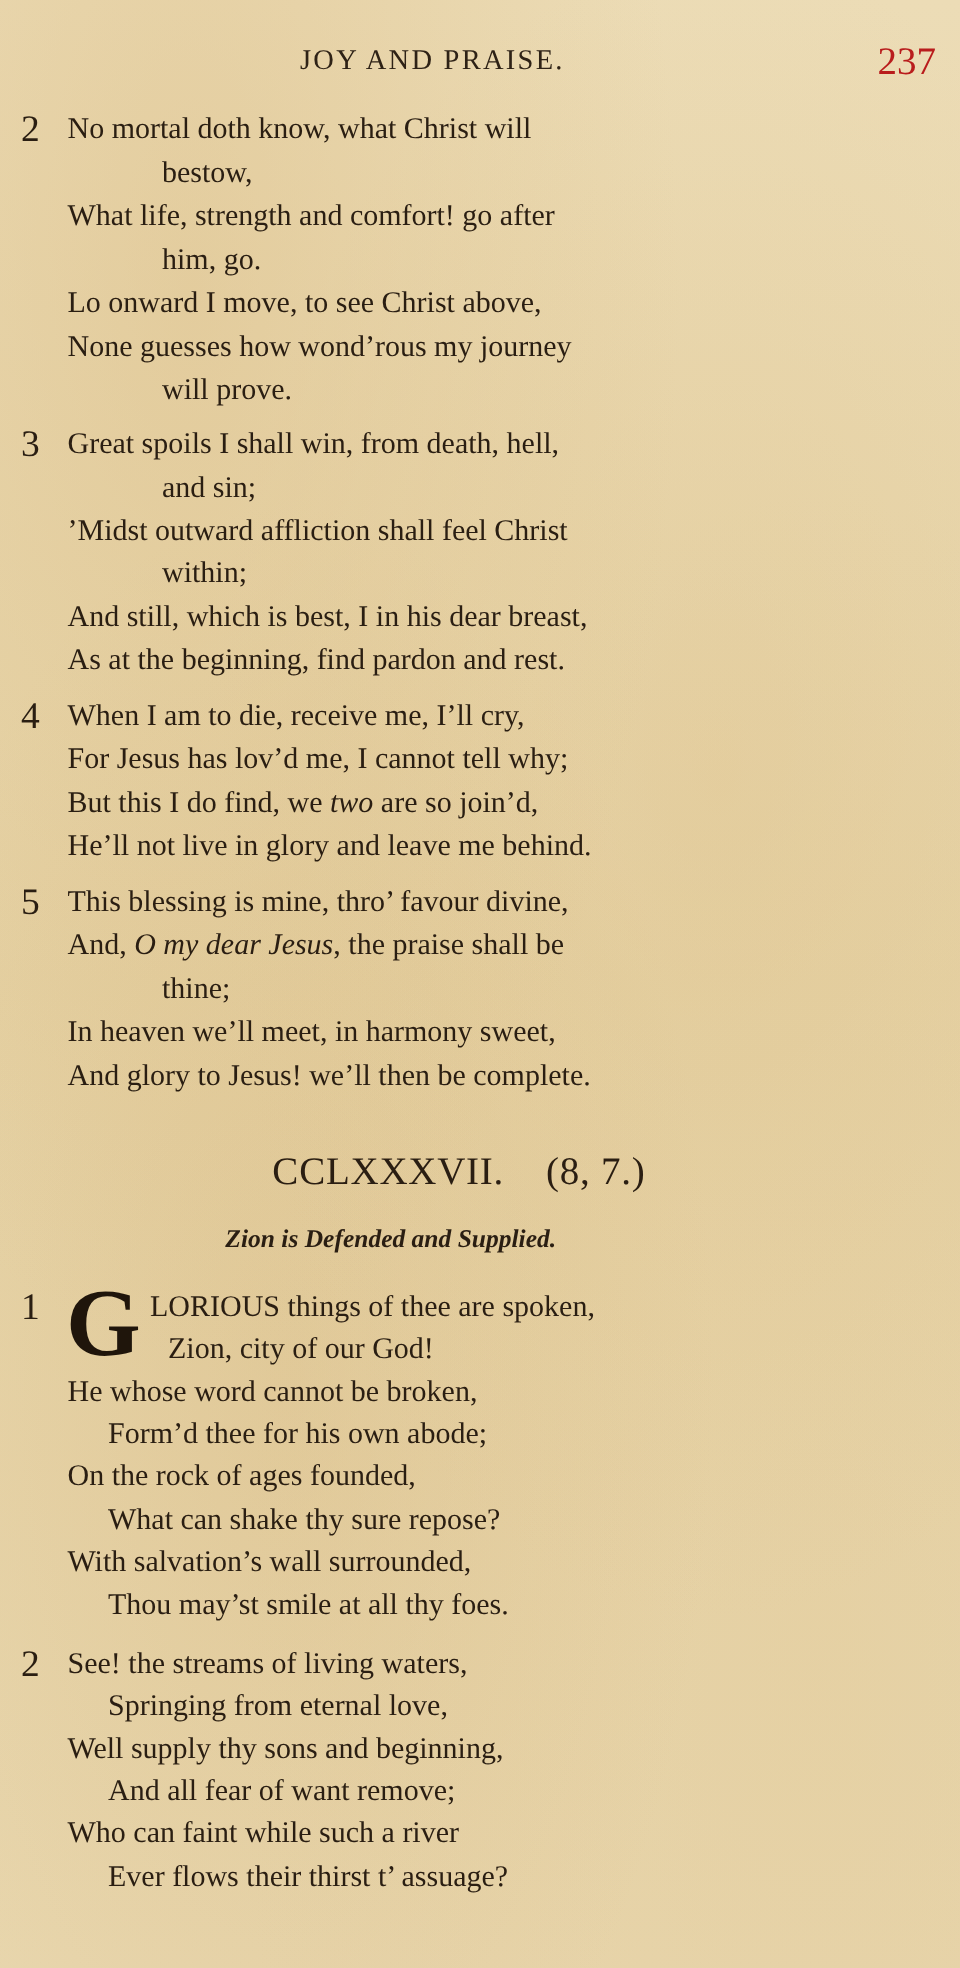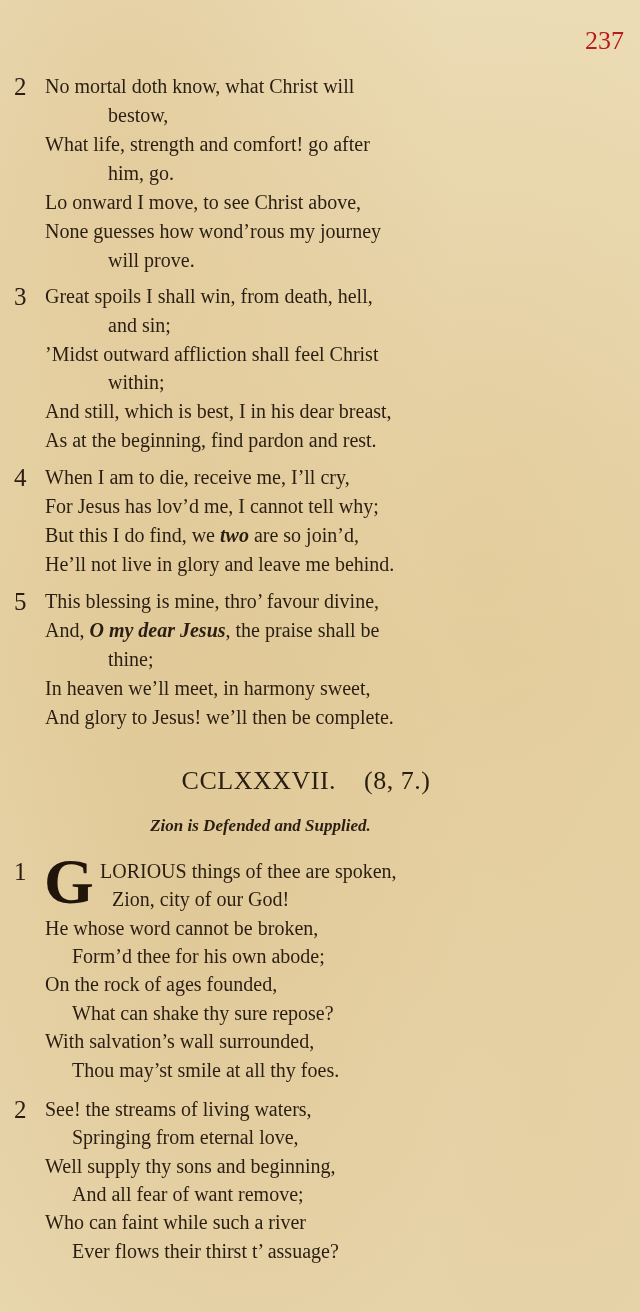--- a/index.html
+++ b/index.html
@@ -41,28 +41,29 @@
       font-size: 26px; letter-spacing: 0.5px;
     }
     .subtitle {
       position: absolute; top: 816px; left: 0; width: 521px; text-align: center;
       font-size: 17px; font-style: italic; font-weight: bold;
     }
     .dropcap {
       position: absolute; left: 44px; top: 852px;
       font-size: 64px; line-height: 60px; font-weight: bold; color: #1f150b;
     }
-    em { font-style: italic; font-weight: bold; }
+    em { font-style: italic; }
   </style>
 </head>
 <body>
 
 <div class="page">
 
   <div class="running-head">
+    <span class="running-title">JOY AND PRAISE.</span>
     <span class="page-number">237</span>
   </div>
 
   <div>
     <span class="line num" style="top:72px">2</span>
     <span class="line l0" style="top:72px">No mortal doth know, what Christ will</span>
     <span class="line l2" style="top:101px">bestow,</span>
     <span class="line l0" style="top:130px">What life, strength and comfort! go after</span>
     <span class="line l2" style="top:159px">him, go.</span>
     <span class="line l0" style="top:188px">Lo onward I move, to see Christ above,</span>

